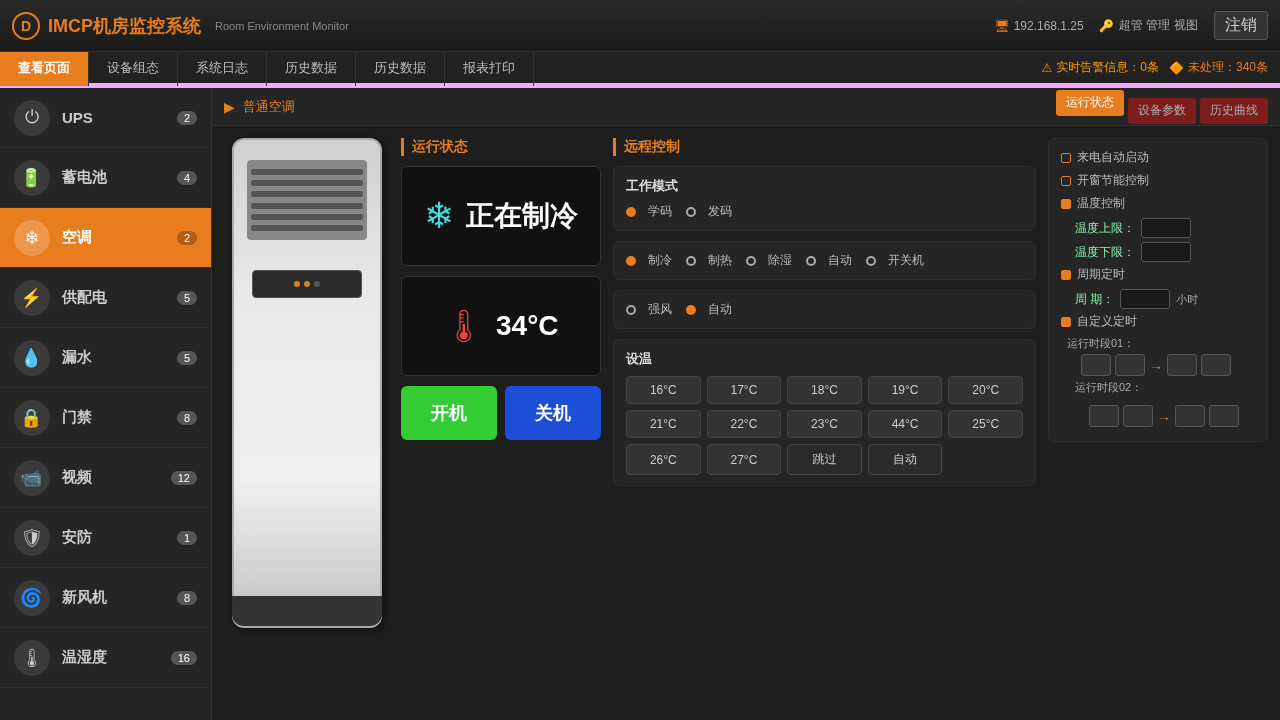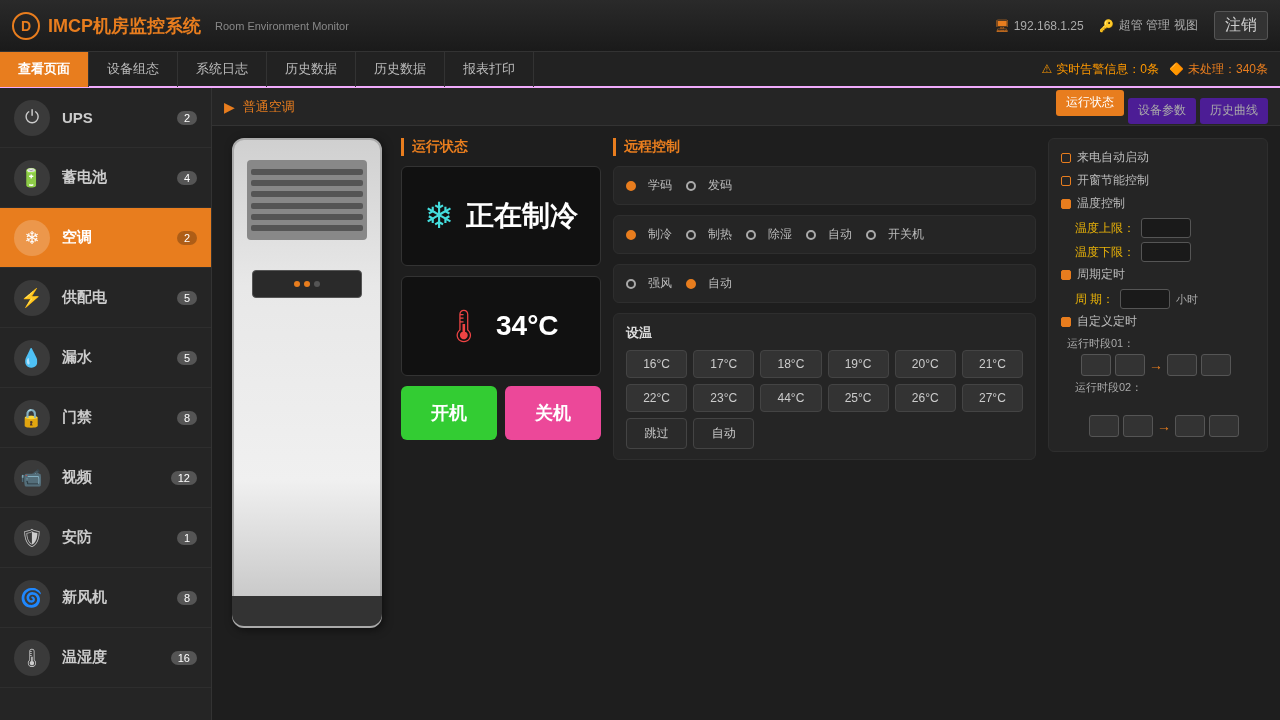--- a/index.html
+++ b/index.html
@@ -55,21 +55,21 @@
     .top-right-item .icon { color: #e87d1e; }
     .btn-logout {
       background: #333; border: 1px solid #555; color: #ccc;
       padding: 3px 10px; border-radius: 3px; cursor: pointer; font-size: 16px;
     }
 
     
     .nav-bar {
       height: 36px;
       background: #222;
-      border-bottom: 2px solid #f0abfc;
+      border-bottom: 5px solid #f0abfc;
       display: flex;
       align-items: center;
       padding: 0 0 0 0;
     }
     .nav-tab {
       height: 36px;
       padding: 0 18px;
       display: flex; align-items: center;
       cursor: pointer;
       font-size: 13px;
@@ -162,21 +162,21 @@
       height: 26px;
       padding: 0 10px;
       border: none;
       border-radius: 3px;
       cursor: pointer;
       font-size: 12px;
       display: flex; align-items: center; gap: 4px;
       font-family: inherit;
     }
     .header-btn.active-btn { background: #e87d1e; color: #fff; }
-    .header-btn.inactive-btn { background: #4c1d95; color: #aaa; margin-top: 8px; }
+    .header-btn.inactive-btn { background: #7f1d1d; color: #aaa; margin-top: 8px; }
 
     .content-body {
       flex: 1;
       display: flex;
       padding: 12px;
       gap: 12px;
       overflow: hidden;
     }
 
     
@@ -298,21 +298,21 @@
     }
     .btn-on {
       flex: 1; height: 54px;
       background: #3c3;
       border: none; border-radius: 6px;
       color: #fff; font-size: 18px; font-weight: bold;
       cursor: pointer; font-family: inherit;
     }
     .btn-off {
       flex: 1; height: 54px;
-      background: #ec4899;
+      background: #1d4ed8;
       border: none; border-radius: 6px;
       color: #fff; font-size: 18px; font-weight: bold;
       cursor: pointer; font-family: inherit;
     }
 
     
     .remote-panel {
       flex: 1;
       min-width: 0;
     }
@@ -342,21 +342,21 @@
       display: inline-block;
     }
     .radio-dot.checked {
       border-color: #e87d1e;
       background: #e87d1e;
     }
     .radio-label { color: #bbb; font-size: 12px; }
 
     .temp-grid {
       display: grid;
-      grid-template-columns: repeat(6, 1fr);
+      grid-template-columns: repeat(5, 1fr);
       gap: 6px;
       margin-top: 4px;
     }
     .temp-btn {
       background: #333;
       border: 1px solid #444;
       border-radius: 4px;
       color: #ccc;
       padding: 6px 4px;
       text-align: center;
@@ -382,21 +382,21 @@
       border: 1.5px solid #e87d1e;
       border-radius: 2px;
       display: inline-block;
       flex-shrink: 0;
     }
     .auto-checkbox.filled { background: #e87d1e; }
     .auto-label { color: #bbb; font-size: 12px; }
     .auto-sub-row {
       display: flex; align-items: center; gap: 6px; margin-left: 14px; margin-bottom: 4px;
     }
-    .sub-label { color: #eab308; font-size: 12px; white-space: nowrap; font-family: Liberation Serif, serif; }
+    .sub-label { color: #86efac; font-size: 12px; white-space: nowrap; }
     .auto-small-input {
       background: #1a1a1a;
       border: 1px solid #555;
       border-radius: 3px;
       height: 20px;
       width: 50px;
       color: #fff;
       padding: 0 4px;
       font-size: 11px;
     }
@@ -561,20 +561,21 @@
         <div class="power-btns">
           <button class="btn-on">开机</button>
           <button class="btn-off">关机</button>
         </div>
       </div>
 
       <div class="remote-panel">
         <div class="panel-title">远程控制</div>
 
         <div class="section-block">
+          <div class="section-label">工作模式</div>
           <div class="radio-group">
             <div class="radio-item">
               <span class="radio-dot checked"></span>
               <span class="radio-label">学码</span>
             </div>
             <div class="radio-item">
               <span class="radio-dot"></span>
               <span class="radio-label">发码</span>
             </div>
           </div>
@@ -684,21 +685,21 @@
             <div style="color:#aaa;font-size:11px;margin-bottom:3px;">运行时段01：</div>
             <div class="time-row">
               <div class="time-box"></div>
               <div class="time-box"></div>
               <span class="arrow-right">→</span>
               <div class="time-box"></div>
               <div class="time-box"></div>
             </div>
           </div>
           <div style="margin-left:14px; margin-bottom:4px;">
-            <div style="color:#aaa;font-size:11px;margin-bottom:20px;">运行时段02：</div>
+            <div style="color:#aaa;font-size:11px;margin-bottom:10px;">运行时段02：</div>
             <div class="time-row">
               <div class="time-box"></div>
               <div class="time-box"></div>
               <span class="arrow-right">→</span>
               <div class="time-box"></div>
               <div class="time-box"></div>
             </div>
           </div>
         </div>
       </div>

